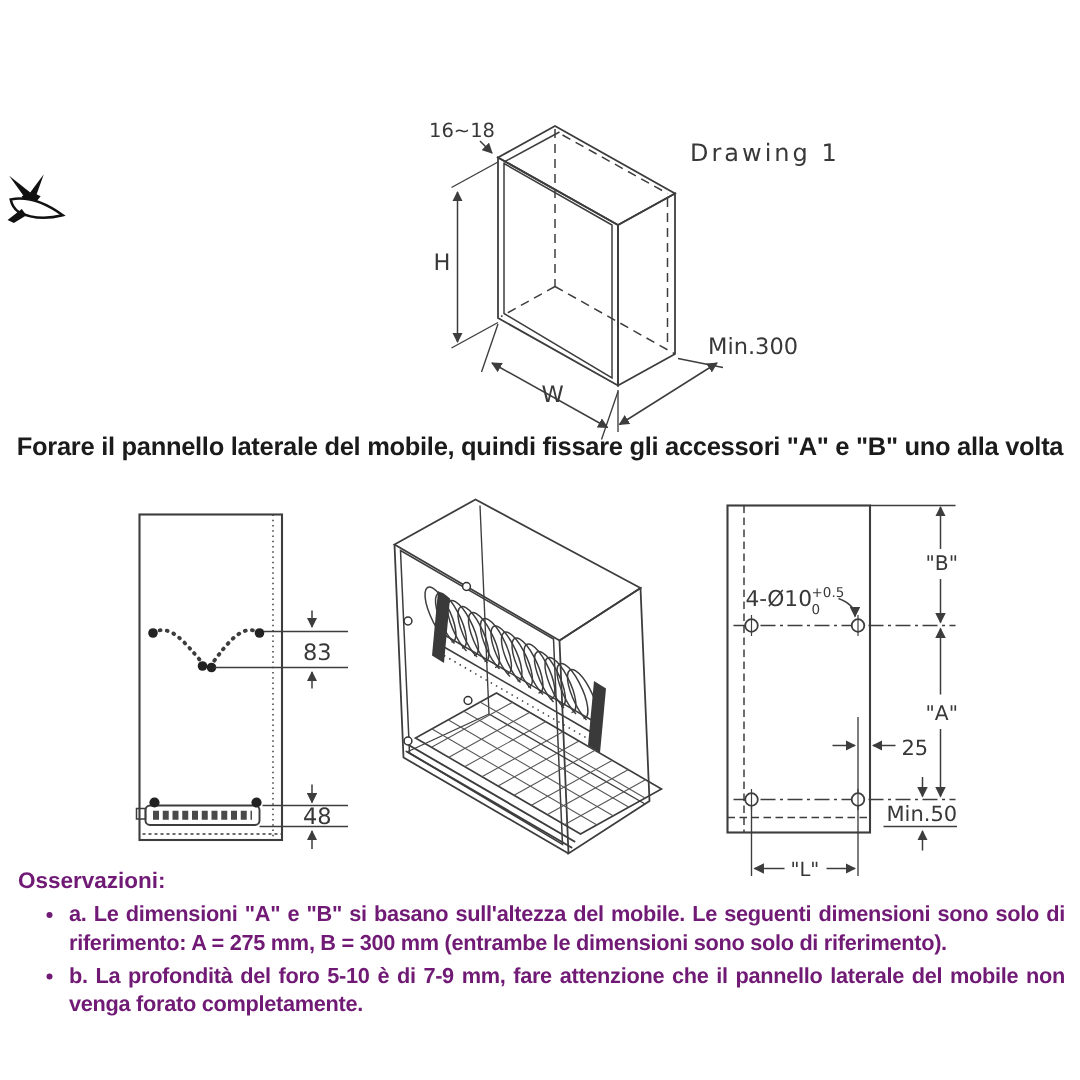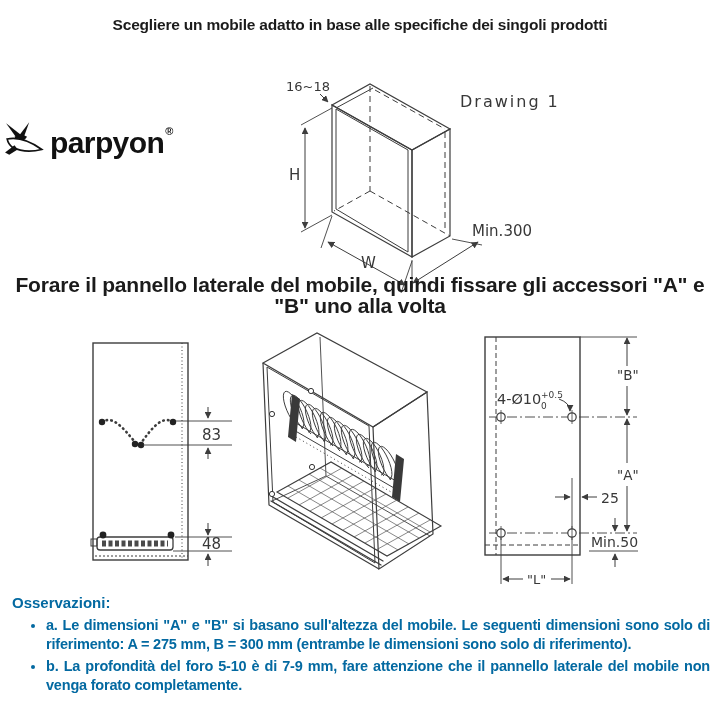--- a/index.html
+++ b/index.html
@@ -3,24 +3,24 @@
 <meta charset="utf-8">
 <style>
   html,body{margin:0;padding:0;background:#ffffff;}
   .page{position:relative;width:720px;height:720px;background:#fff;overflow:hidden;
         font-family:"Liberation Sans",sans-serif;color:#1c1c1c;}
   .title{position:absolute;top:14px;left:0;width:720px;text-align:center;
          font-size:15.5px;font-weight:700;line-height:22px;letter-spacing:-0.2px;color:#1b1b1b;}
   .logo{position:absolute;top:116px;left:4px;display:flex;align-items:flex-end;}
   .logo-text{font-size:30px;font-weight:700;letter-spacing:-0.6px;color:#111;line-height:30px;margin-left:4px;}
   .logo-reg{font-size:11px;font-weight:700;vertical-align:18px;margin-left:1px;}
-  .instruction{position:absolute;top:274px;left:0;width:720px;text-align:center;
-         font-size:21px;font-weight:700;line-height:21px;letter-spacing:-0.2px;color:#1b1b1b;z-index:2;}
+  .instruction{position:absolute;top:287px;left:0;width:720px;text-align:center;
+         font-size:17px;font-weight:700;line-height:21px;letter-spacing:-0.2px;color:#1b1b1b;z-index:2;}
   .figure{position:absolute;}
-  .observations{position:absolute;top:593px;left:12px;width:698px;color:#0369a1;}
+  .observations{position:absolute;top:578px;left:12px;width:698px;color:#701a75;}
   .obs-heading{font-size:15px;font-weight:700;line-height:20px;}
   .obs-list{margin:3px 0 0 0;padding-left:34px;list-style:disc;}
   .obs-list li{font-size:14.5px;font-weight:700;line-height:19px;text-align:justify;
                letter-spacing:-0.2px;margin-bottom:3px;}
   svg text{font-family:"DejaVu Sans",sans-serif;fill:#383838;}
   .tline{stroke:#3d3d3d;fill:none;}
 </style>
 </head>
 <body>
 
@@ -28,32 +28,30 @@
 
   <svg width="0" height="0" style="position:absolute">
     <defs>
       <marker id="arw" viewBox="0 0 10 10" refX="9" refY="5" markerWidth="7" markerHeight="7" orient="auto-start-reverse">
           <path d="M0,0 L10,5 L0,10 Z" fill="#3d3d3d"></path>
         </marker>
     </defs>
   </svg>
 
   <div class="title">
-    <div>Scegliere un mobile adatto in base alle specifiche dei singoli prodotti</div>
   </div>
 
   <div class="logo">
     <svg width="42" height="36" viewBox="0 0 40 34">
       <path d="M2,1 L16,12 L12,15 Z" fill="#111"></path>
       <path d="M24,0 L15,12 L19,14 Z" fill="#111"></path>
       <path d="M10,14 Q16,10 22,14 Q18,20 12,19 Z" fill="#111"></path>
       <path d="M3,16 Q18,13 36,26 Q20,30 8,24 Q4,21 3,16 Z" fill="#fff" stroke="#111" stroke-width="1.6"></path>
       <path d="M1,29 L10,22 L13,26 L5,31 Z" fill="#111"></path>
     </svg>
-    <span class="logo-text"><span>parpyon</span><sup class="logo-reg">®</sup></span>
   </div>
 
   <svg class="figure" style="left:275px;top:60px" width="300" height="235" viewBox="0 0 300 235">
     <g class="tline" stroke-width="1.2">
       <path d="M57,45 L95,24 L175,69 L137,90 Z"></path>
       <path d="M137,90 L175,69 L175,176 L137,197 Z"></path>
       <path d="M57,45 L137,90 L137,197 L57,152 Z"></path>
       <path d="M61,49 L133,90 L133,192 L61,149 Z" stroke-width="1"></path>
       <path d="M61,48 L98,28" stroke-width="1"></path>
     </g>

